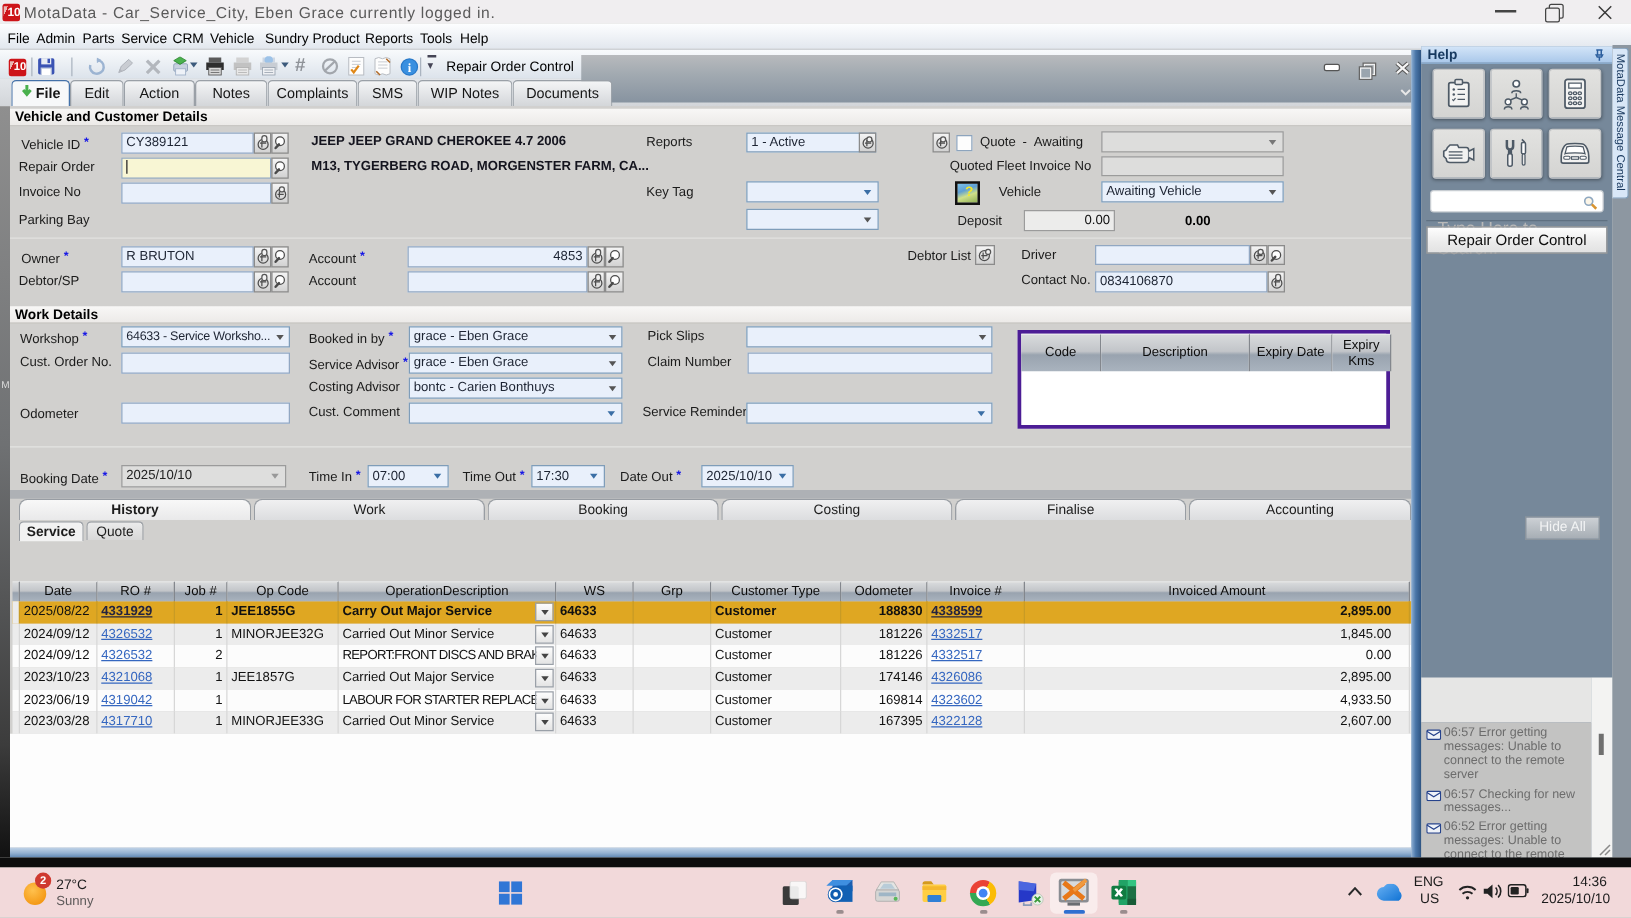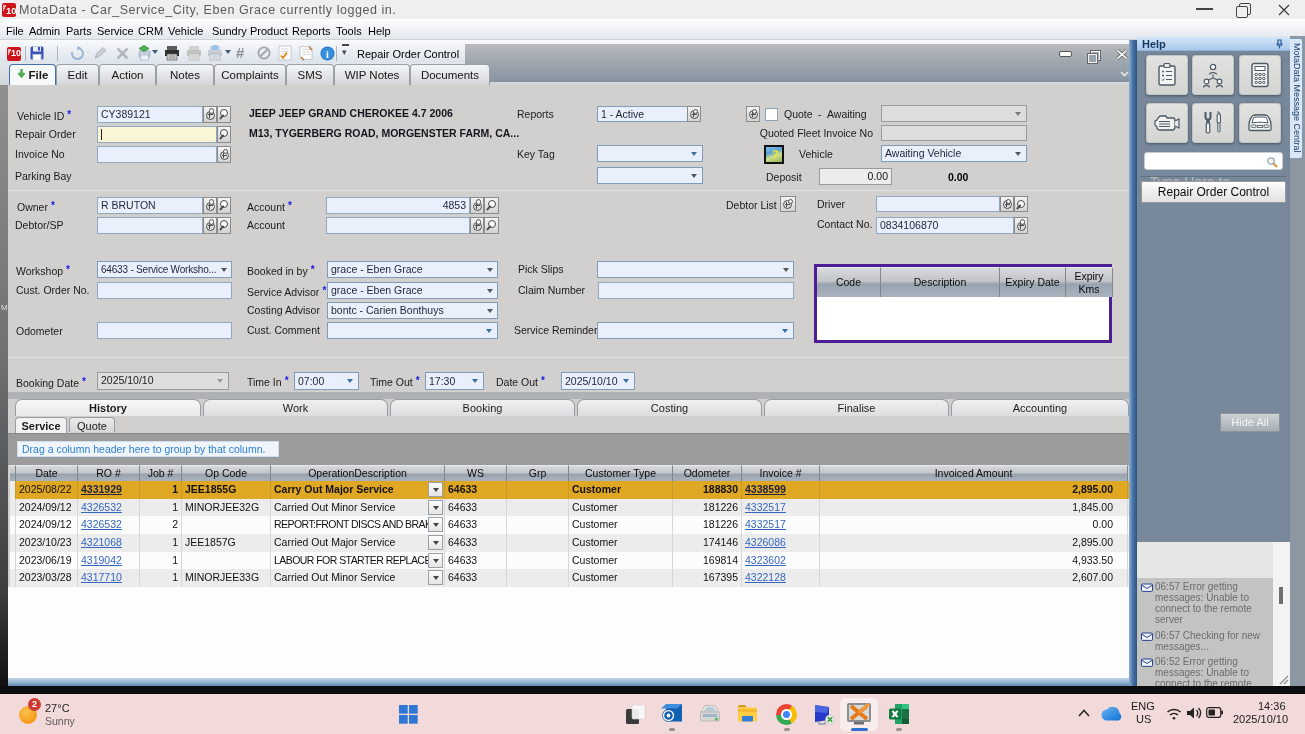--- a/index.html
+++ b/index.html
@@ -168,20 +168,21 @@
 <div class="tb" style="left:156px;width:58px">Notes</div>
 <div class="tb" style="left:214px;width:72px">Complaints</div>
 <div class="tb" style="left:286px;width:48px">SMS</div>
 <div class="tb" style="left:334px;width:76px">WIP Notes</div>
 <div class="tb" style="left:410px;width:80px">Documents</div>
 
 <div class="abs" style="left:0;top:85px;width:8px;height:601px;background:linear-gradient(180deg,#8f8f8f,#6f7173 45%,#3c3c3c 85%,#111)"></div>
 <div class="abs" style="left:1px;top:303px;font-size:8px;color:#ddd">M</div>
 
 <div class="abs" id="client" style="left:8px;top:85px;width:1121px;height:601px;background:#d1d0ce">
+ <div class="sech" style="left:0;top:2px">Vehicle and Customer Details</div>
 
  <div class="lbl" style="left:9px;top:24px">Vehicle ID<span class="ast">*</span></div>
  <div class="fld" style="left:89px;top:20.5px;width:106px;height:17px">CY389121</div>
  <div class="btn16 geari" style="left:195px;top:20.5px;width:14px;height:17px"></div>
  <div class="btn16 loupei" style="left:209px;top:20.5px;width:14px;height:17px"></div>
  <div class="lbl" style="left:241px;top:23px;font-weight:bold;font-size:10.5px;color:#14141e">JEEP JEEP GRAND CHEROKEE 4.7 2006</div>
  <div class="lbl" style="left:509px;top:24px">Reports</div>
  <div class="fld" style="left:589px;top:21px;width:104px;height:16px;border-color:#7f9db9">1 - Active<span class="arr arrd" style="right:5px;border-top-color:#222"></span></div>
  <div class="btn16 geari" style="left:679px;top:21px;width:14px;height:16px"></div>
  <div class="btn16 geari" style="left:738px;top:21px;width:14px;height:16px"></div>
@@ -243,20 +244,21 @@
  <div class="btn16 geari" style="left:195px;top:131.5px;width:14px;height:17px"></div>
  <div class="btn16 loupei" style="left:209px;top:131.5px;width:14px;height:17px"></div>
  <div class="lbl" style="left:239px;top:135px">Account</div>
  <div class="fld" style="left:318px;top:131.5px;width:144px;height:17px"></div>
  <div class="btn16 geari" style="left:462px;top:131.5px;width:14px;height:17px"></div>
  <div class="btn16 loupei" style="left:476px;top:131.5px;width:15px;height:17px"></div>
  <div class="lbl" style="left:809px;top:134px">Contact No.</div>
  <div class="fld" style="left:868px;top:131.5px;width:138px;height:17px">0834106870</div>
  <div class="btn16 geari" style="left:1006px;top:131.5px;width:14px;height:17px"></div>
 
+ <div class="sech" style="left:0;top:160px">Work Details</div>
  <div class="lbl" style="left:8px;top:179px">Workshop<span class="ast">*</span></div>
  <div class="fld" style="left:89px;top:176px;width:135px;height:17px;border-color:#7f9db9;padding-right:13px;font-size:10px;letter-spacing:-0.2px">64633 - Service Worksho...<span class="arr arrg" style="right:4px;border-left-width:3.5px;border-right-width:3.5px;border-top-width:4.5px;border-top-color:#555"></span></div>
  <div class="lbl" style="left:239px;top:179px">Booked in by<span class="ast">*</span></div>
  <div class="fld" style="left:319px;top:176px;width:171px;height:17px;border-color:#7f9db9">grace - Eben Grace<span class="arr arrg" style="right:4px;border-left-width:3.5px;border-right-width:3.5px;border-top-width:4.5px;border-top-color:#555"></span></div>
  <div class="lbl" style="left:510px;top:179px">Pick Slips</div>
  <div class="fld" style="left:589px;top:176px;width:197px;height:17px;border-color:#7f9db9">
       <span class="arr arrg" style="right:4px;border-left-width:3.5px;border-right-width:3.5px;border-top-width:4.5px;border-top-color:#555"></span>
     </div>
  <div class="lbl" style="left:8px;top:200px">Cust. Order No.</div>
  <div class="fld" style="left:89px;top:197px;width:135px;height:17px"></div>
@@ -299,23 +301,20 @@
  <div class="htb" style="left:7px;width:186px;background:linear-gradient(180deg,#f8f8f8,#e9e9ea);font-weight:bold;top:314px">History</div>
  <div class="htb" style="left:195px;width:185px;top:314px">Work</div>
  <div class="htb" style="left:382px;width:185px;top:314px">Booking</div>
  <div class="htb" style="left:569px;width:185px;top:314px">Costing</div>
  <div class="htb" style="left:756px;width:185px;top:314px">Finalise</div>
  <div class="htb" style="left:943px;width:178px;top:314px">Accounting</div>
 
  <div class="htb" style="left:7px;width:52px;top:332px;height:16px;background:#f2f2f2;font-weight:bold;border-radius:4px 4px 0 0">Service</div>
  <div class="htb" style="left:61px;width:46px;top:332px;height:15px;background:linear-gradient(180deg,#ebebeb,#d8d8d8);border-radius:4px 4px 0 0">Quote</div>
 
- <div class="abs" style="left:0;top:348px;width:1121px;height:32px;background:#9b9b9b;border-top:1px solid #8a8a8a;box-sizing:border-box">
-  <div class="abs" style="left:9px;top:7px;width:262px;height:16px;background:#eff5fb;border:1px solid #cfdeee;box-sizing:border-box;font-size:10.5px;color:#2e7fd2;line-height:14px;padding-left:4px;white-space:nowrap;overflow:hidden">Drag a column header here to group by that column.</div>
- </div>
 
  <div id="grid" class="abs" style="left:2px;top:380px;width:1119px">
   <div class="row"><span class="gh" style="width:6px"></span><span class="gh" style="width:62px">Date</span><span class="gh" style="width:62px">RO #</span><span class="gh" style="width:42px">Job #</span><span class="gh" style="width:89px">Op Code</span><span class="gh" style="width:174px">OperationDescription</span><span class="gh" style="width:62px">WS</span><span class="gh" style="width:62px">Grp</span><span class="gh" style="width:104px">Customer Type</span><span class="gh" style="width:69px">Odometer</span><span class="gh" style="width:78px">Invoice #</span><span class="gh" style="width:308px">Invoiced Amount</span></div>
   <div class="row r1" style="background:#dfa722;font-weight:bold"><span class="gc" style="width:6px;background:#ececec;padding:0"></span><span class="gc" style="width:62px;font-weight:normal">2025/08/22</span><span class="gc" style="width:62px"><span style="color:#23233f;text-decoration:underline">4331929</span></span><span class="gc" style="width:42px;text-align:right">1</span><span class="gc" style="width:89px">JEE1855G</span><span class="gc" style="width:174px;position:relative">Carry Out Major Service<span class="opdd"></span></span><span class="gc" style="width:62px">64633</span><span class="gc" style="width:62px"></span><span class="gc" style="width:104px">Customer</span><span class="gc" style="width:69px;text-align:right">188830</span><span class="gc" style="width:78px"><span style="color:#23233f;text-decoration:underline">4338599</span></span><span class="gc" style="width:308px;text-align:right;padding-right:14px">2,895.00</span></div>
   <div class="row" style="background:#ececec"><span class="gc" style="width:6px;padding:0"></span><span class="gc" style="width:62px">2024/09/12</span><span class="gc" style="width:62px"><span class="lk">4326532</span></span><span class="gc" style="width:42px;text-align:right">1</span><span class="gc" style="width:89px">MINORJEE32G</span><span class="gc" style="width:174px;position:relative">Carried Out Minor Service<span class="opdd"></span></span><span class="gc" style="width:62px">64633</span><span class="gc" style="width:62px"></span><span class="gc" style="width:104px">Customer</span><span class="gc" style="width:69px;text-align:right">181226</span><span class="gc" style="width:78px"><span class="lk">4332517</span></span><span class="gc" style="width:308px;text-align:right;padding-right:14px">1,845.00</span></div>
   <div class="row" style="background:#fcfcfc"><span class="gc" style="width:6px;padding:0"></span><span class="gc" style="width:62px">2024/09/12</span><span class="gc" style="width:62px"><span class="lk">4326532</span></span><span class="gc" style="width:42px;text-align:right">2</span><span class="gc" style="width:89px"></span><span class="gc" style="width:174px;position:relative;letter-spacing:-0.55px">REPORT:FRONT DISCS AND BRAKE<span class="opdd"></span></span><span class="gc" style="width:62px">64633</span><span class="gc" style="width:62px"></span><span class="gc" style="width:104px">Customer</span><span class="gc" style="width:69px;text-align:right">181226</span><span class="gc" style="width:78px"><span class="lk">4332517</span></span><span class="gc" style="width:308px;text-align:right;padding-right:14px">0.00</span></div>
   <div class="row" style="background:#ececec"><span class="gc" style="width:6px;padding:0"></span><span class="gc" style="width:62px">2023/10/23</span><span class="gc" style="width:62px"><span class="lk">4321068</span></span><span class="gc" style="width:42px;text-align:right">1</span><span class="gc" style="width:89px">JEE1857G</span><span class="gc" style="width:174px;position:relative">Carried Out Major Service<span class="opdd"></span></span><span class="gc" style="width:62px">64633</span><span class="gc" style="width:62px"></span><span class="gc" style="width:104px">Customer</span><span class="gc" style="width:69px;text-align:right">174146</span><span class="gc" style="width:78px"><span class="lk">4326086</span></span><span class="gc" style="width:308px;text-align:right;padding-right:14px">2,895.00</span></div>
   <div class="row" style="background:#fcfcfc"><span class="gc" style="width:6px;padding:0"></span><span class="gc" style="width:62px">2023/06/19</span><span class="gc" style="width:62px"><span class="lk">4319042</span></span><span class="gc" style="width:42px;text-align:right">1</span><span class="gc" style="width:89px"></span><span class="gc" style="width:174px;position:relative;letter-spacing:-0.55px">LABOUR FOR STARTER REPLACEM<span class="opdd"></span></span><span class="gc" style="width:62px">64633</span><span class="gc" style="width:62px"></span><span class="gc" style="width:104px">Customer</span><span class="gc" style="width:69px;text-align:right">169814</span><span class="gc" style="width:78px"><span class="lk">4323602</span></span><span class="gc" style="width:308px;text-align:right;padding-right:14px">4,933.50</span></div>
   <div class="row" style="background:#ececec"><span class="gc" style="width:6px;padding:0"></span><span class="gc" style="width:62px">2023/03/28</span><span class="gc" style="width:62px"><span class="lk">4317710</span></span><span class="gc" style="width:42px;text-align:right">1</span><span class="gc" style="width:89px">MINORJEE33G</span><span class="gc" style="width:174px;position:relative">Carried Out Minor Service<span class="opdd"></span></span><span class="gc" style="width:62px">64633</span><span class="gc" style="width:62px"></span><span class="gc" style="width:104px">Customer</span><span class="gc" style="width:69px;text-align:right">167395</span><span class="gc" style="width:78px"><span class="lk">4322128</span></span><span class="gc" style="width:308px;text-align:right;padding-right:14px">2,607.00</span></div>
  </div>

